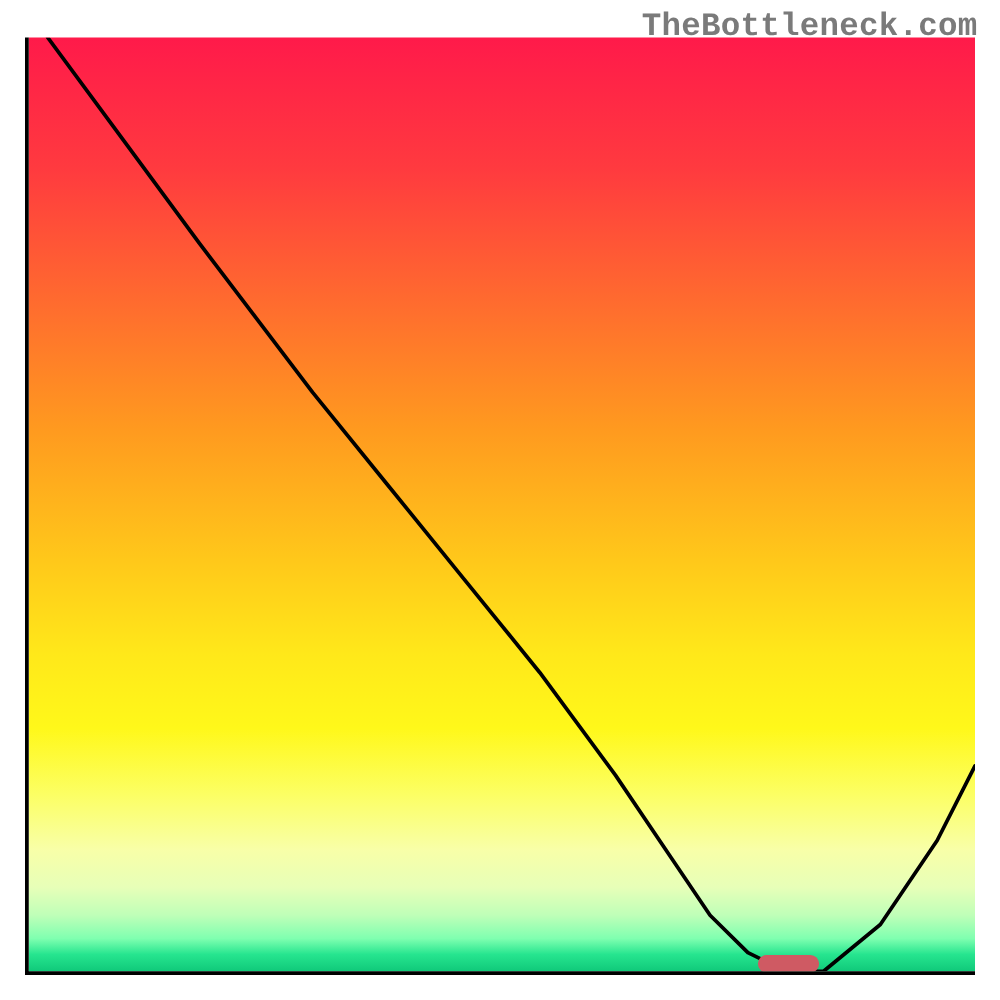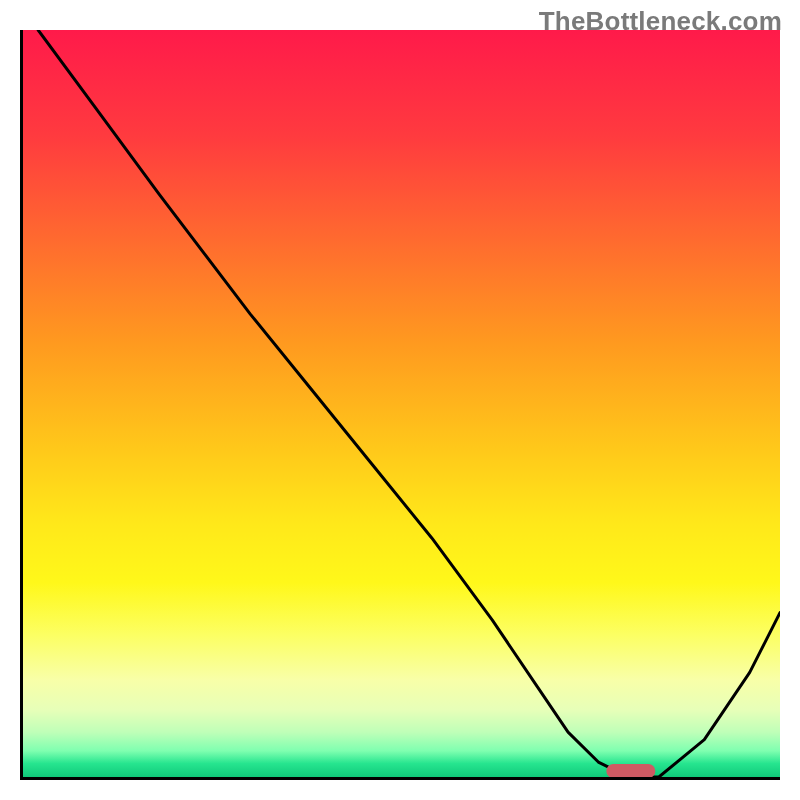--- a/index.html
+++ b/index.html
@@ -8,20 +8,21 @@
     width: 800px;
     height: 800px;
     overflow: hidden;
     font-family: Arial, Helvetica, sans-serif;
     background: #ffffff;
   }
   .chart-container {
     position: relative;
     width: 800px;
     height: 800px;
+    font-family: Liberation Mono, monospace;
   }
   .watermark {
     position: absolute;
     top: 6px;
     right: 18px;
     font-size: 26px;
     font-weight: 600;
     color: #7a7a7a;
     letter-spacing: 0.2px;
     z-index: 50;

